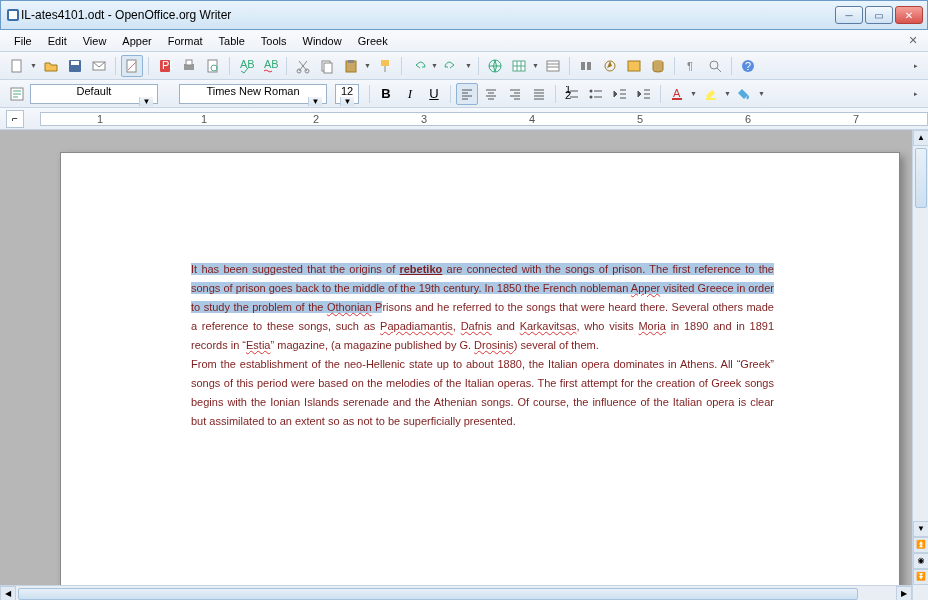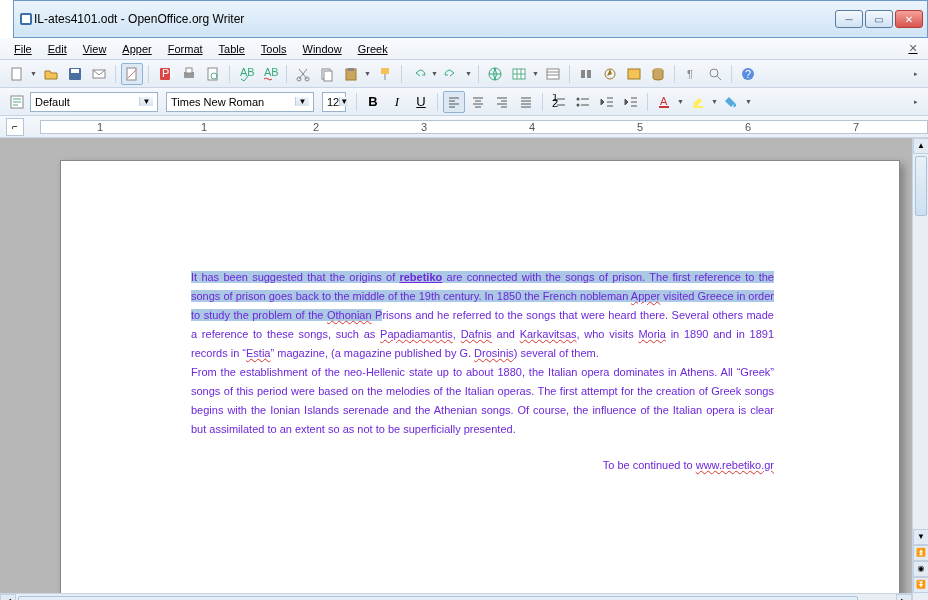--- a/index.html
+++ b/index.html
@@ -1,44 +1,44 @@
 <!DOCTYPE html>
 <html><head>
 <meta charset="utf-8">
 <style>
 * { margin:0; padding:0; box-sizing:border-box; font-family:"Segoe UI",Tahoma,sans-serif; font-size:11px; }
 body { background:#fff; width:928px; height:600px; overflow:hidden; }
-.titlebar { height:38px; background:linear-gradient(#eaf4fc,#d0e4f5); border:1px solid #6b9ac9; display:flex; align-items:center; padding:0 4px;margin-left:13px; }
+.titlebar { height:30px; background:linear-gradient(#eaf4fc,#d0e4f5); border:1px solid #6b9ac9; display:flex; align-items:center; padding:0 4px; }
 .titlebar .title { flex:1; color:#000; font-size:12px; }
 .winbtns { display:flex; gap:2px; }
 .winbtn { width:28px; height:18px; border:1px solid #5a7ca0; border-radius:3px; background:linear-gradient(#f3f8fd,#cfe2f3); display:flex; align-items:center; justify-content:center; font-size:10px; color:#3a5a7a; cursor:pointer; }
 .winbtn.close { background:linear-gradient(#f5a19a,#d9534f); color:#fff; border-color:#b04038; }
-.menubar { height:22px; background:linear-gradient(#f8fafd,#eef3f9); border-bottom:1px solid #c7d4e4; display:flex; align-items:center; padding:0 6px;text-decoration:underline; }
+.menubar { height:22px; background:linear-gradient(#f8fafd,#eef3f9); border-bottom:1px solid #c7d4e4; display:flex; align-items:center; padding:0 6px; }
 .menubar .mitem { padding:2px 8px; cursor:pointer; }
 .menubar .closex { margin-left:auto; width:18px; height:16px; display:flex; align-items:center; justify-content:center; color:#666; cursor:pointer; }
 .toolbar { height:28px; background:linear-gradient(#f5f8fc,#e6edf5); border-bottom:1px solid #c7d4e4; display:flex; align-items:center; padding:0 6px; gap:2px; }
 .tbtn { width:22px; height:22px; display:flex; align-items:center; justify-content:center; border:1px solid transparent; cursor:pointer; border-radius:2px; }
 .tbtn.active { border-color:#8fb3d4; background:#dce9f5; }
 .sep { width:1px; height:18px; background:#c7d4e4; margin:0 3px; }
 .arrow { width:8px; font-size:7px; color:#555; }
-.combo { height:20px; background:#fff; border:1px solid #9ab3cb; display:flex; align-items:center; padding:0 4px; font-size:12px; }
+.combo { height:20px; background:#fff; border:1px solid #9ab3cb; display:flex; align-items:center; padding:0 4px; font-size:12px;flex-direction:column; }
 .combo .cbarrow { margin-left:auto; width:14px; text-align:center; background:linear-gradient(#f0f4f9,#d9e4ef); border-left:1px solid #c0d0e0; cursor:pointer; font-size:8px; }
 .ruler { height:22px; background:linear-gradient(#f5f8fc,#e9eff6); border-bottom:1px solid #c7d4e4; display:flex; align-items:center; padding-left:40px; position:relative; }
 .rbtn { width:18px; height:18px; background:#fff; border:1px solid #b5c5d6; display:flex; align-items:center; justify-content:center; position:absolute; left:6px; font-size:10px; cursor:pointer; }
 .rulstrip { flex:1; height:14px; background:#fff; border:1px solid #b5c5d6; position:relative; font-size:9px; color:#555; }
 .rulstrip span { position:absolute; top:0; }
 .docarea { position:relative; height:471px; background:#b7b7b7; overflow:hidden; }
 .vscr { position:absolute; right:0; top:0; width:16px; height:100%; background:#e9eef5; border-left:1px solid #c7d4e4; }
 .vscr .thumb { position:absolute; top:18px; left:2px; width:12px; height:60px; background:linear-gradient(#e8f0f8,#cde0f0); border:1px solid #a8c3dd; border-radius:2px; }
 .vscr .sbtn { position:absolute; left:0; width:16px; height:16px; background:#e2eaf3; border:1px solid #c0d0e0; text-align:center; font-size:8px; line-height:14px; cursor:pointer; }
 .hscr { position:absolute; left:0; bottom:0; right:16px; height:16px; background:#e9eef5; border-top:1px solid #c7d4e4; }
 .hscr .thumb { position:absolute; top:2px; left:18px; width:840px; height:12px; background:linear-gradient(#e8f0f8,#cde0f0); border:1px solid #a8c3dd; border-radius:2px; }
 .hscr .sbtn { position:absolute; top:0; width:16px; height:16px; background:#e2eaf3; border:1px solid #c0d0e0; text-align:center; font-size:8px; line-height:14px; cursor:pointer; }
 .page { position:absolute; left:60px; top:22px; width:840px; height:700px; background:#fff; border:1px solid #888; box-shadow:4px 4px 8px rgba(0,0,0,0.3); }
-.textbox { position:absolute; left:124px; top:100px; width:595px; padding:6px; font-family:"Times New Roman",serif; font-size:15px; line-height:18px; color:#6d28d9; text-align:justify; }
+.textbox { position:absolute; left:124px; top:100px; width:595px; padding:6px; font-family:"Times New Roman",serif; font-size:15px; line-height:18px; color:#7f1d1d; text-align:justify; }
 .sel { background:#abc8e4; }
 .redw { text-decoration:underline wavy #d33; text-decoration-thickness:1px; }
 svg { width:16px; height:16px; }
 </style>
 </head>
 <body>
 
 <div class="titlebar">
   <svg>
       <rect x="2" y="2" width="12" height="12" fill="#3a6fa8" rx="2"></rect>
@@ -237,21 +237,21 @@
   <div class="tbtn">
       <svg>
         <rect x="2" y="2" width="12" height="12" fill="#fff" stroke="#888"></rect>
         <path d="M4 5h8M4 8h8M4 11h5" stroke="#5a8"></path>
       </svg>
     </div>
   <div class="combo" style="width:128px">
       <span>Default</span>
       <span class="cbarrow">▼</span>
     </div>
-  <div class="combo" style="width:148px;margin-left:6px">
+  <div class="combo" style="width:148px;margin-left:19px">
       <span>Times New Roman</span>
       <span class="cbarrow">▼</span>
     </div>
   <div class="combo" style="width:24px;margin-left:6px">
       <span>12</span>
       <span class="cbarrow">▼</span>
     </div>
   <div class="sep" style="margin-left:8px"></div>
   <div class="tbtn">
       <b style="font-size:13px">B</b>
@@ -344,21 +344,20 @@
     <span style="left:704px">6</span>
     <span style="left:812px">7</span>
   </div>
 </div>
 
 <div class="docarea">
   <div class="page">
     <div class="textbox">
       <span class="sel"><span>It has been suggested that the origins of </span><b style="font-size:17px"><u><span>rebetiko</span></u></b><span> are connected with the songs of prison. The first reference to the songs of prison goes back to the middle of the 19th century. In 1850 the French nobleman </span><span class="redw">Apper</span><span> visited Greece in order to study the problem of the </span><span class="redw">Othonian</span><span> P</span></span><span>risons and he referred to the songs that were heard there. Several others made a reference to these songs, such as </span><span class="redw">Papadiamantis</span><span>, </span><span class="redw">Dafnis</span><span> and </span><span class="redw">Karkavitsas</span><span>, who visits </span><span class="redw">Moria</span><span> in 1890 and in 1891 records in “</span><span class="redw">Estia</span><span>” magazine, (a magazine published by G. </span><span class="redw">Drosinis</span><span>) several of them.</span><br>
       <span>From the establishment of the neo-Hellenic state up to about 1880, the Italian opera dominates in Athens. All “Greek” songs of this period were based on the melodies of the Italian operas. The first attempt for the creation of Greek songs begins with the Ionian Islands serenade and the Athenian songs. Of course, the influence of the Italian opera is clear but assimilated to an extent so as not to be superficially presented.</span>
-      <div style="text-align:right;margin-top:18px"><span>To be continued to </span><span class="redw">www.rebetiko.gr</span></div>
     </div>
   </div>
   <div class="vscr">
     <div class="sbtn" style="top:0">▲</div>
     <div class="thumb"></div>
     <div class="sbtn" style="bottom:64px">▼</div>
     <div class="sbtn" style="bottom:48px">⏫</div>
     <div class="sbtn" style="bottom:32px">◉</div>
     <div class="sbtn" style="bottom:16px">⏬</div>
   </div>

